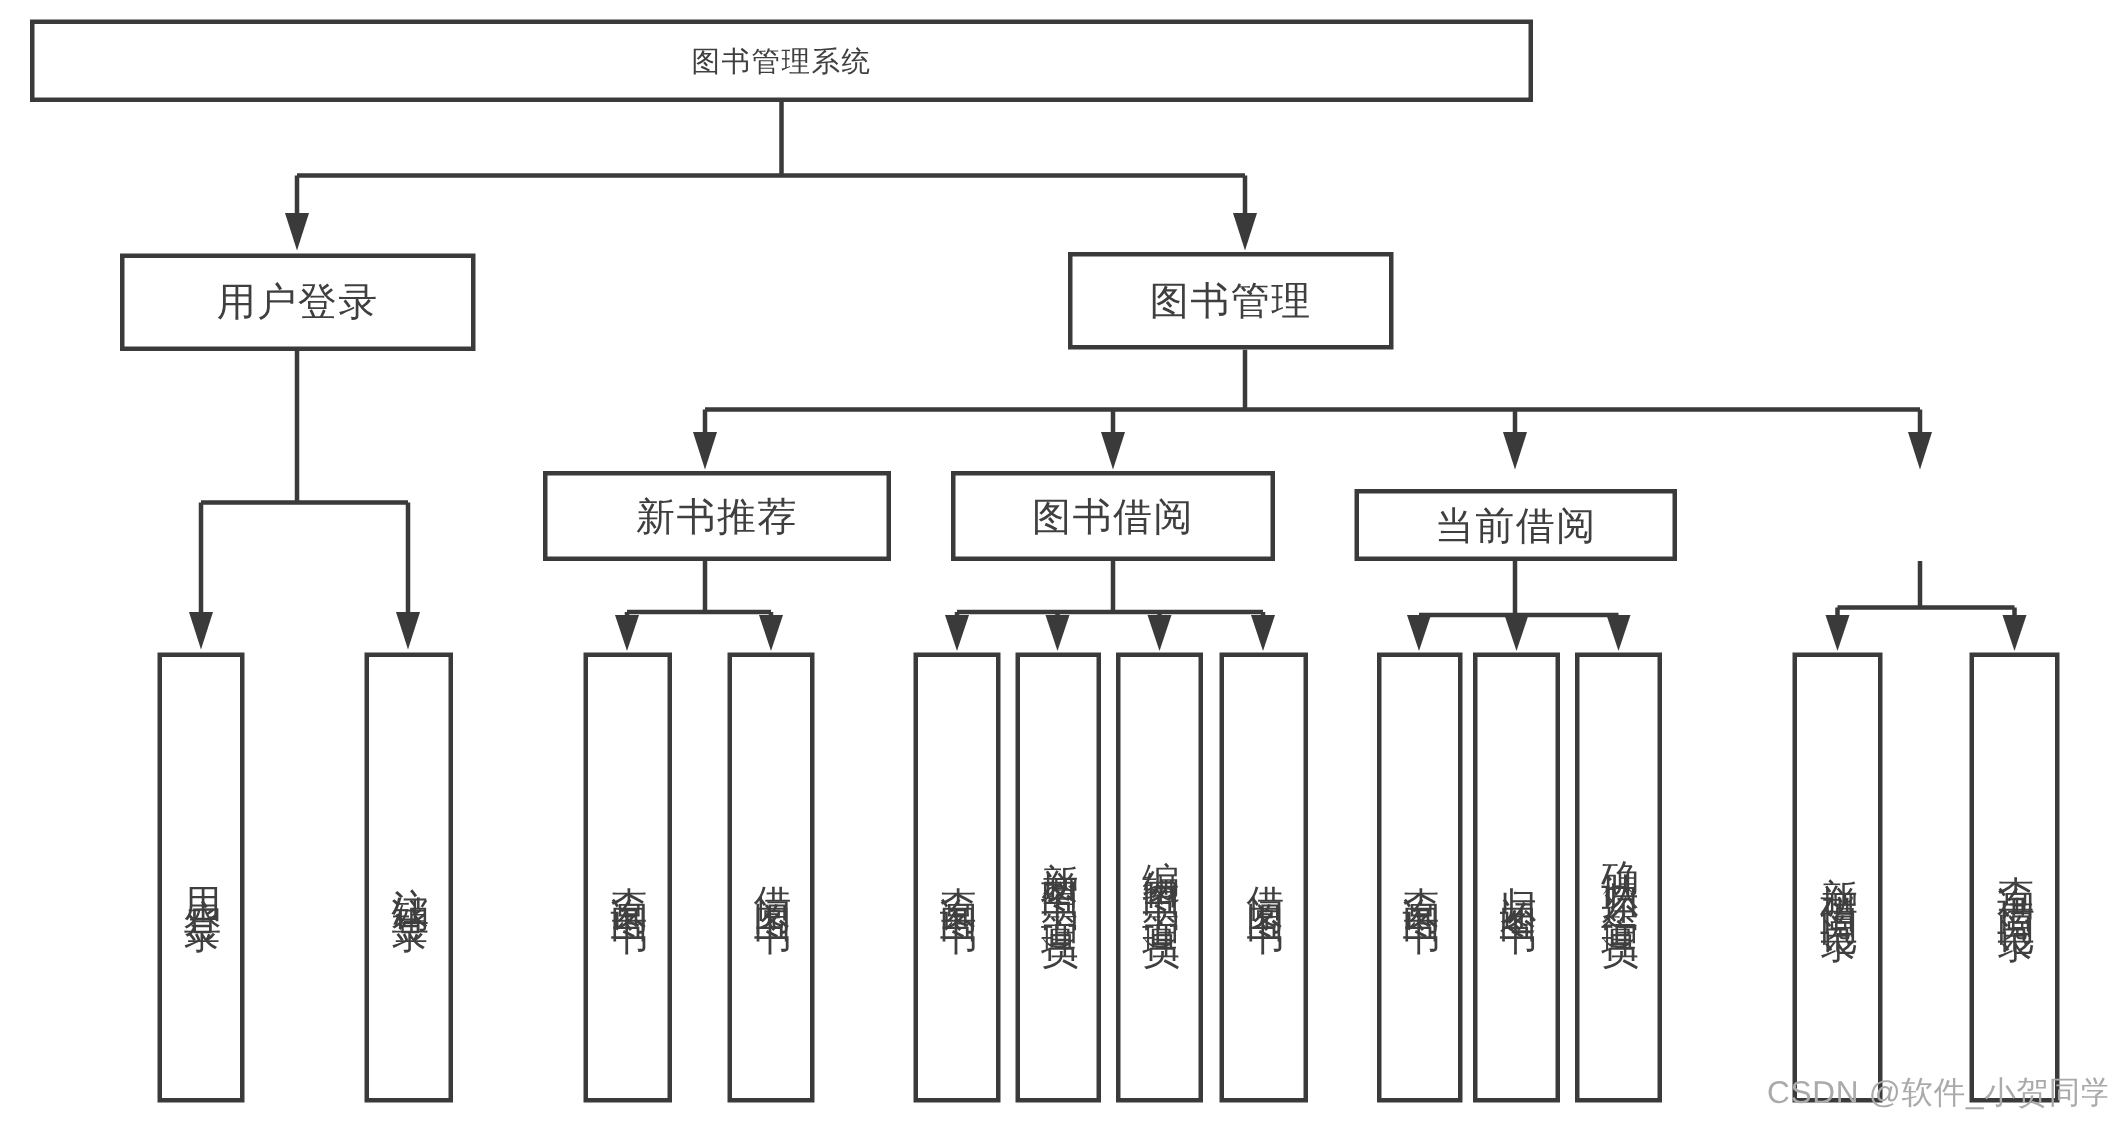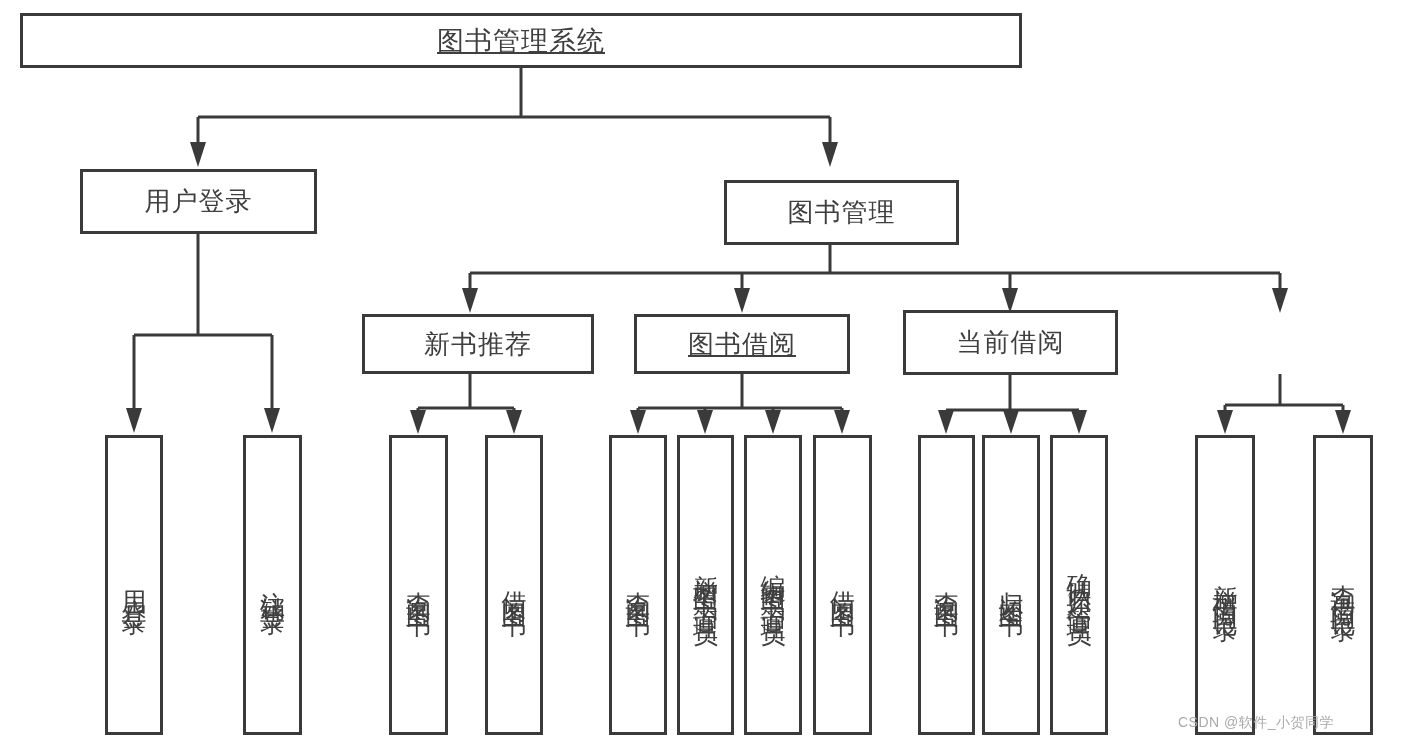--- a/index.html
+++ b/index.html
@@ -8,34 +8,34 @@
     font-family:"Liberation Sans","DejaVu Sans",sans-serif;overflow:hidden;
   }
   #wires{position:absolute;left:0;top:0;width:1405px;height:747px;}
   #wires path{stroke:#3a3a3a;stroke-width:3;fill:none;}
   #wires polygon{fill:#3a3a3a;stroke:none;}
   .node{
     position:absolute;box-sizing:border-box;border:3px solid #3a3a3a;background:#ffffff;
     display:flex;align-items:center;justify-content:center;
     color:#3f3f3f;
   }
-  .node-root span{font-size:27px;letter-spacing:1px;text-decoration:underline;}
+  .node-root span{font-size:19px;letter-spacing:1px;}
   .node-l2 span,.node-l3 span{font-size:26px;letter-spacing:1px;}
   .leaf{overflow:hidden;}
   .leaf span{
     writing-mode:vertical-lr;
     text-orientation:mixed;
     font-size:25px;
     letter-spacing:7px;
     line-height:1;
     white-space:nowrap;
   }
   .watermark{
     position:absolute;left:1178px;top:714px;width:227px;
-    color:#aaaaaa;font-size:14px;letter-spacing:0.5px;white-space:nowrap;z-index:5;
+    color:#aaaaaa;font-size:21px;letter-spacing:0.5px;white-space:nowrap;z-index:5;
   }
 </style>
 </head>
 <body>
 
 <div id="stage">
 
   <svg id="wires" viewBox="0 0 1405 747" xmlns="http://www.w3.org/2000/svg">
     <g>
       <path d="M521,68 V117 M198,117 H830 M198,117 V144 M830,117 V144"></path>
@@ -79,31 +79,31 @@
     </g>
   </svg>
 
   <div class="node node-root" style="left:20px;top:13px;width:1002px;height:55px;">
     <span>图书管理系统</span>
   </div>
 
   <div class="node node-l2" style="left:80px;top:169px;width:237px;height:65px;">
     <span>用户登录</span>
   </div>
-  <div class="node node-l2" style="left:712px;top:180px;width:235px;height:65px;margin-left:12px;">
+  <div class="node node-l2" style="left:712px;top:168px;width:217px;height:65px;">
     <span>图书管理</span>
   </div>
 
   <div class="node node-l3" style="left:362px;top:314px;width:232px;height:60px;">
     <span>新书推荐</span>
   </div>
-  <div class="node node-l3" style="left:634px;top:314px;width:216px;height:60px;text-decoration:underline;">
+  <div class="node node-l3" style="left:634px;top:314px;width:216px;height:60px;">
     <span>图书借阅</span>
   </div>
-  <div class="node node-l3" style="left:903px;top:310px;width:215px;height:65px;">
+  <div class="node node-l3" style="left:903px;top:326px;width:215px;height:48px;">
     <span>当前借阅</span>
   </div>
 
   <div class="node leaf" style="left:105px;top:435px;width:58px;height:300px;">
     <span>用户登录</span>
   </div>
   <div class="node leaf" style="left:243px;top:435px;width:59px;height:300px;">
     <span>注销登录</span>
   </div>
 

